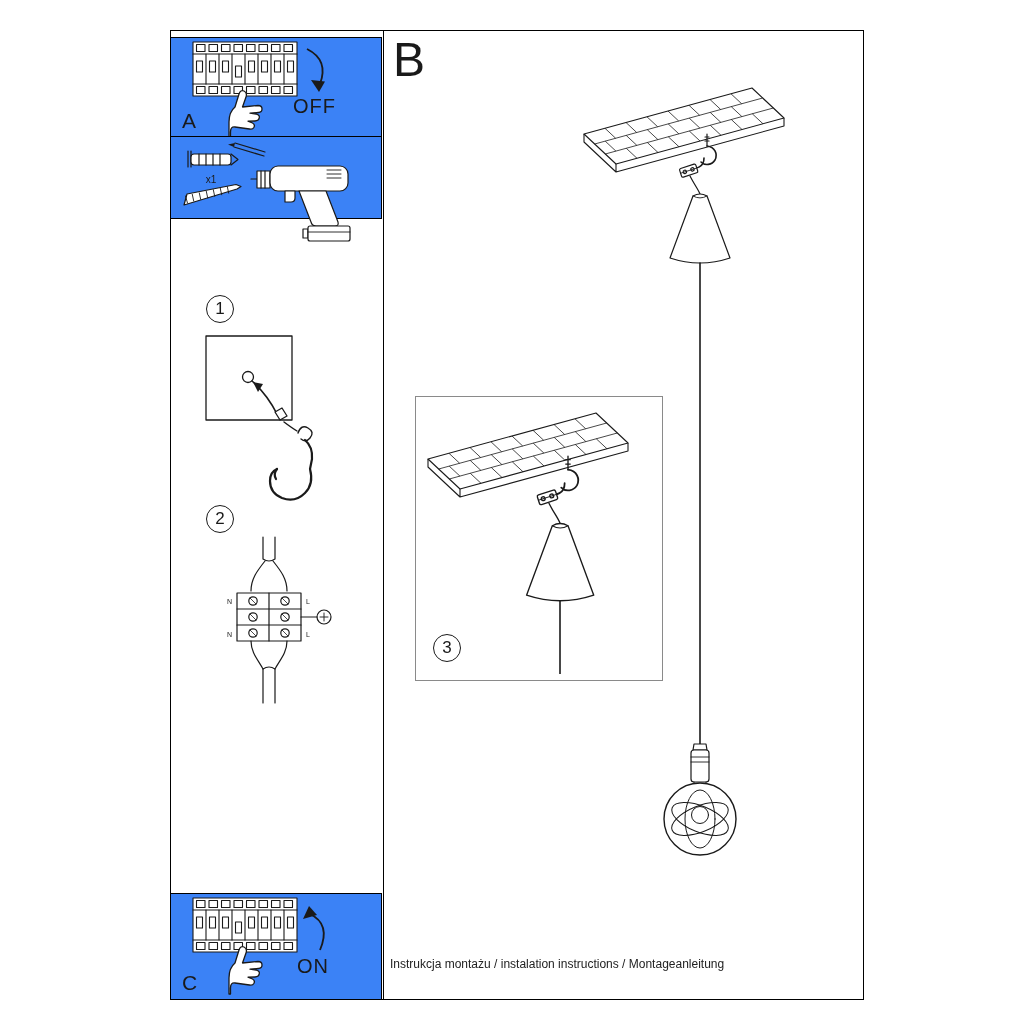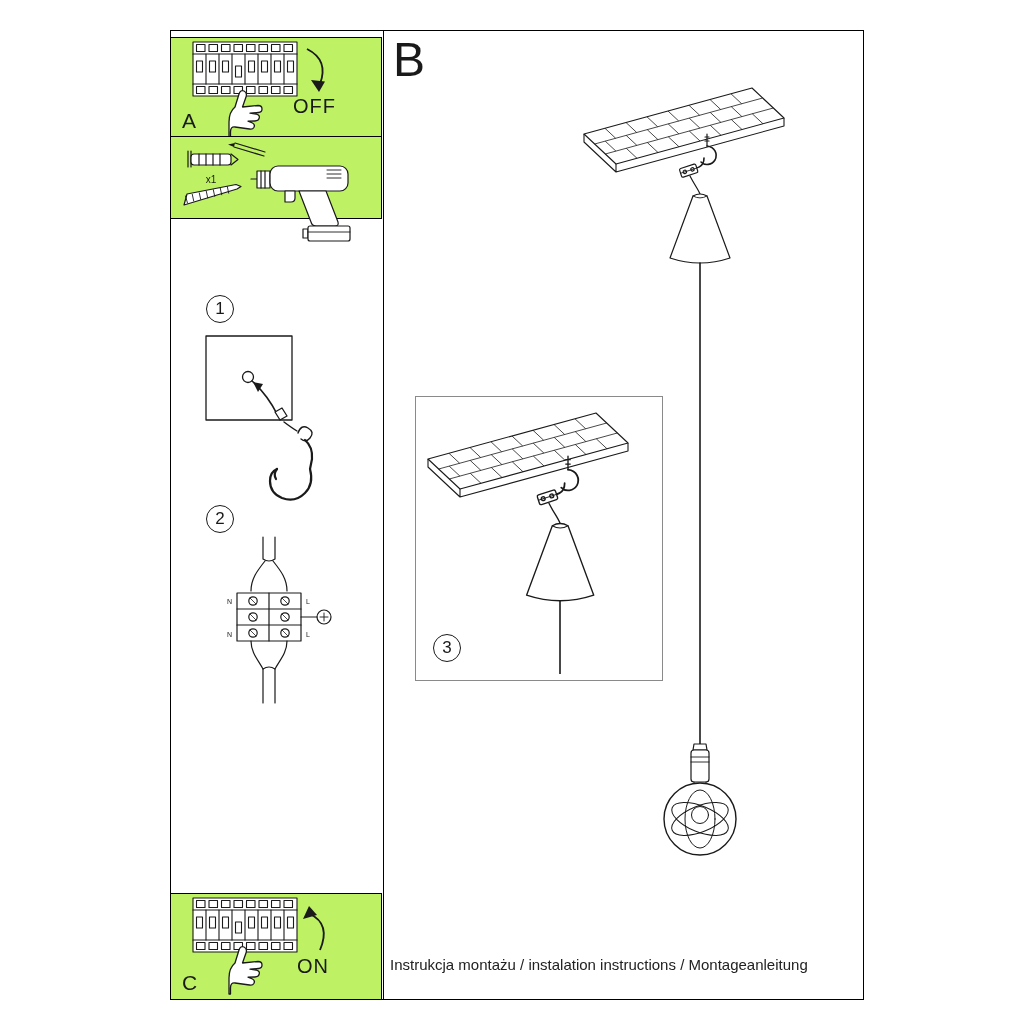--- a/index.html
+++ b/index.html
@@ -1,28 +1,28 @@
 <!DOCTYPE html>
 <html><head>
 <meta charset="utf-8">
 <style>
   * { box-sizing: border-box; margin: 0; padding: 0; }
   html,body { width:1024px; height:1024px; background:#fff; }
   body { font-family:"Liberation Sans", sans-serif; color:#1a1a1a; }
   .page { position:relative; width:1024px; height:1024px; background:#fff; overflow:hidden; }
   .abs { position:absolute; }
   .frame { border:1.5px solid #000; background:transparent; }
-  .panel-box { border:1.5px solid #000; background:#bef264; }
+  .panel-box { border:1.5px solid #000; background:#3b82f6; }
   .corner-label { font-size:21px; line-height:1; }
   .big-label { font-size:48px; line-height:1; }
   .switch-label { font-size:20px; letter-spacing:1px; line-height:1; }
   .circle-num { width:28px; height:28px; border:1.4px solid #1a1a1a; border-radius:50%;
                 display:flex; align-items:center; justify-content:center; font-size:17px; background:#fff; }
   .detail-box { border:1px solid #8a8a8a; background:#fff; }
-  .footer-line { font-size:15px; line-height:17px; color:#222; white-space:nowrap; }
+  .footer-line { font-size:12px; line-height:17px; color:#222; white-space:nowrap; }
   svg { display:block; }
 </style>
 </head>
 <body>
 
 <div class="page">
 
   <svg width="0" height="0" style="position:absolute" aria-hidden="true">
     <defs>
 

